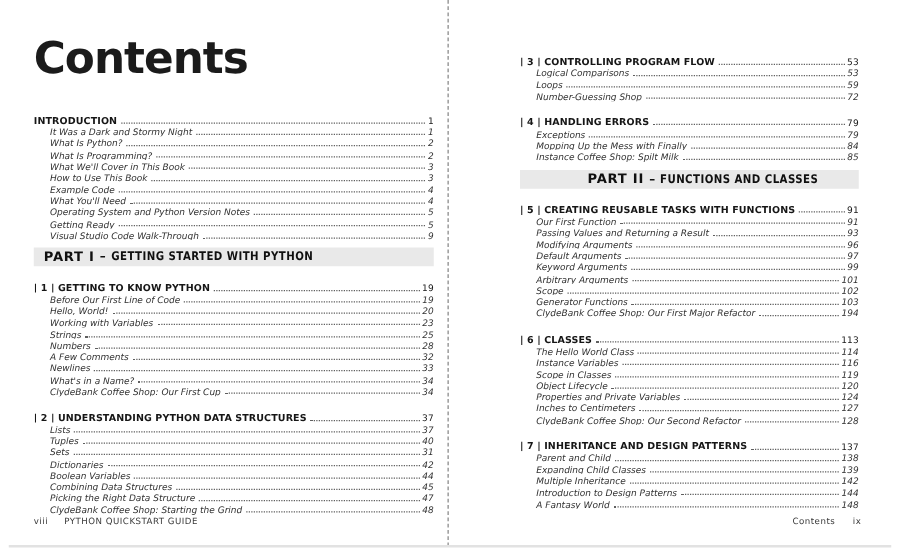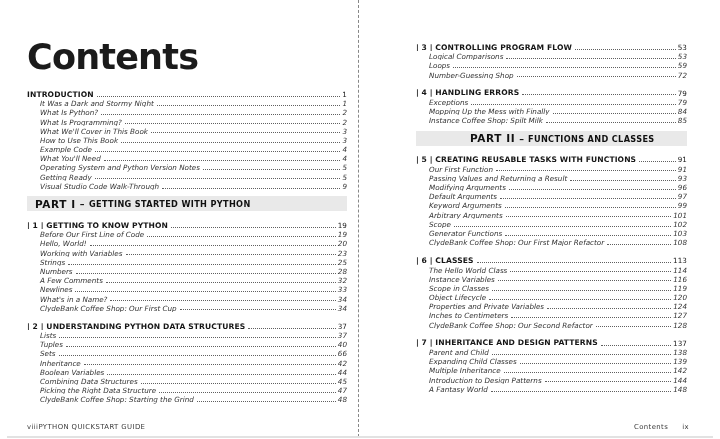--- a/index.html
+++ b/index.html
@@ -1,41 +1,41 @@
 <!DOCTYPE html>
 <html style="--part-bar-bg: #e9e9e9;"><head>
 <meta charset="utf-8">
 <style>
   html,body { margin:0; padding:0; }
   body {
     width:720px; height:439px; background:#ffffff; overflow:hidden; position:relative;
     font-family:"DejaVu Sans","Liberation Sans",sans-serif;
     -webkit-font-smoothing:antialiased;
   }
-  .page { position:absolute; top:18px; height:417px; }
+  .page { position:absolute; top:8px; height:417px; }
   .page-left  { left:7px;   width:351px; }
   .page-right { left:362px; width:358px; }
 
   .contents-title {
     font-size:35px; font-weight:bold; letter-spacing:-0.8px; color:#1b1b1b;
     margin:22px 0 0 20px; line-height:1;
   }
 
   .toc { position:relative; }
   .toc-left  { padding:14px 11px 0 20px; }
   .toc-right { padding:24px 33px 0 54px; }
 
   .toc-section { margin-top:9px; }
   .toc-section:first-child { margin-top:0; }
 
   .row {
     display:flex; align-items:flex-end; height:9.2px; line-height:1;
     white-space:nowrap; overflow:hidden;
   }
-  .row-head { font-size:7.6px; font-weight:bold; color:#161616; letter-spacing:0.1px; }
+  .row-head { font-size:7.6px; font-weight:bold; color:#161616; letter-spacing:0.1px;margin-top:12px; }
   .row-item { font-size:7.2px; font-style:italic; color:#323232; padding-left:13px; }
   .leader { flex:1 1 auto; min-width:6px; border-bottom:1px dotted #5f5f5f; margin:0 2px 1.5px 3px; }
   .pagenum { flex:none; }
   .row-head .pagenum { font-weight:normal; font-size:7.2px; }
 
   .part-bar {
     height:15px; margin:6px 0 9px; background:var(--part-bar-bg,#e9e9e9);
     display:flex; align-items:center;
   }
   .page-left  .part-bar { padding-left:8px; }
@@ -44,21 +44,21 @@
   .part-dash  { font-size:9.5px; font-weight:bold; margin:0 4px; color:#101010; }
   .part-title {
     display:inline-block; font-size:9.5px; font-weight:bold; letter-spacing:0.4px;
     transform:scaleX(0.86); transform-origin:left center; color:#101010;
   }
 
   .footer {
     position:absolute; top:406px; font-size:6.9px; letter-spacing:0.4px; color:#3a3a3a;
     display:flex; line-height:1;
   }
-  .footer-left  { left:20px; }
+  .footer-left  { left:20px; gap:13px; }
   .footer-right { right:31px; gap:14px; }
 
   .spine {
     position:absolute; left:358px; top:0; height:437px; width:0;
     border-left:1px dashed #878787;
   }
   .bottom-edge {
     position:absolute; left:7px; top:436px; width:706px; height:2px; background:#e2e2e2;
   }
 </style>
@@ -194,24 +194,24 @@
           <span class="pagenum">37</span>
         </div>
         <div class="row row-item">
           <span class="t">Tuples</span>
           <span class="leader"></span>
           <span class="pagenum">40</span>
         </div>
         <div class="row row-item">
           <span class="t">Sets</span>
           <span class="leader"></span>
-          <span class="pagenum">66</span>
-        </div>
-        <div class="row row-item">
-          <span class="t">Inheritance</span>
+          <span class="pagenum">31</span>
+        </div>
+        <div class="row row-item">
+          <span class="t">Dictionaries</span>
           <span class="leader"></span>
           <span class="pagenum">42</span>
         </div>
         <div class="row row-item">
           <span class="t">Boolean Variables</span>
           <span class="leader"></span>
           <span class="pagenum">44</span>
         </div>
         <div class="row row-item">
           <span class="t">Combining Data Structures</span>
@@ -329,21 +329,21 @@
           <span class="pagenum">102</span>
         </div>
         <div class="row row-item">
           <span class="t">Generator Functions</span>
           <span class="leader"></span>
           <span class="pagenum">103</span>
         </div>
         <div class="row row-item">
           <span class="t">ClydeBank Coffee Shop: Our First Major Refactor</span>
           <span class="leader"></span>
-          <span class="pagenum">108</span>
+          <span class="pagenum">194</span>
         </div>
       </div>
       <div class="toc-section">
         <div class="row row-head">
           <span class="t">| 6 | CLASSES</span>
           <span class="leader"></span>
           <span class="pagenum">113</span>
         </div>
         <div class="row row-item">
           <span class="t">The Hello World Class</span>

